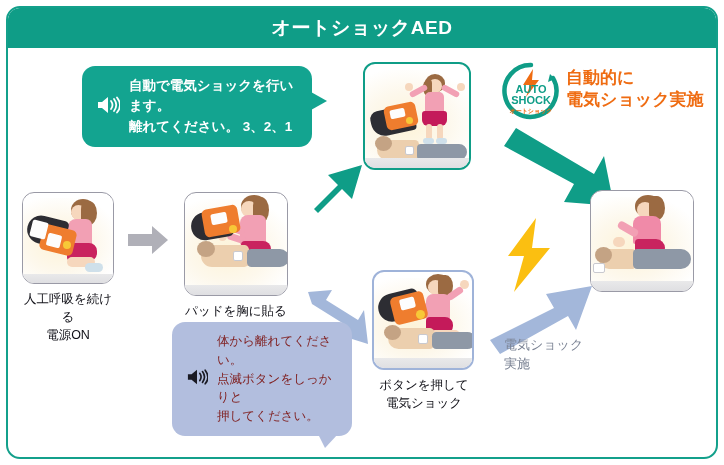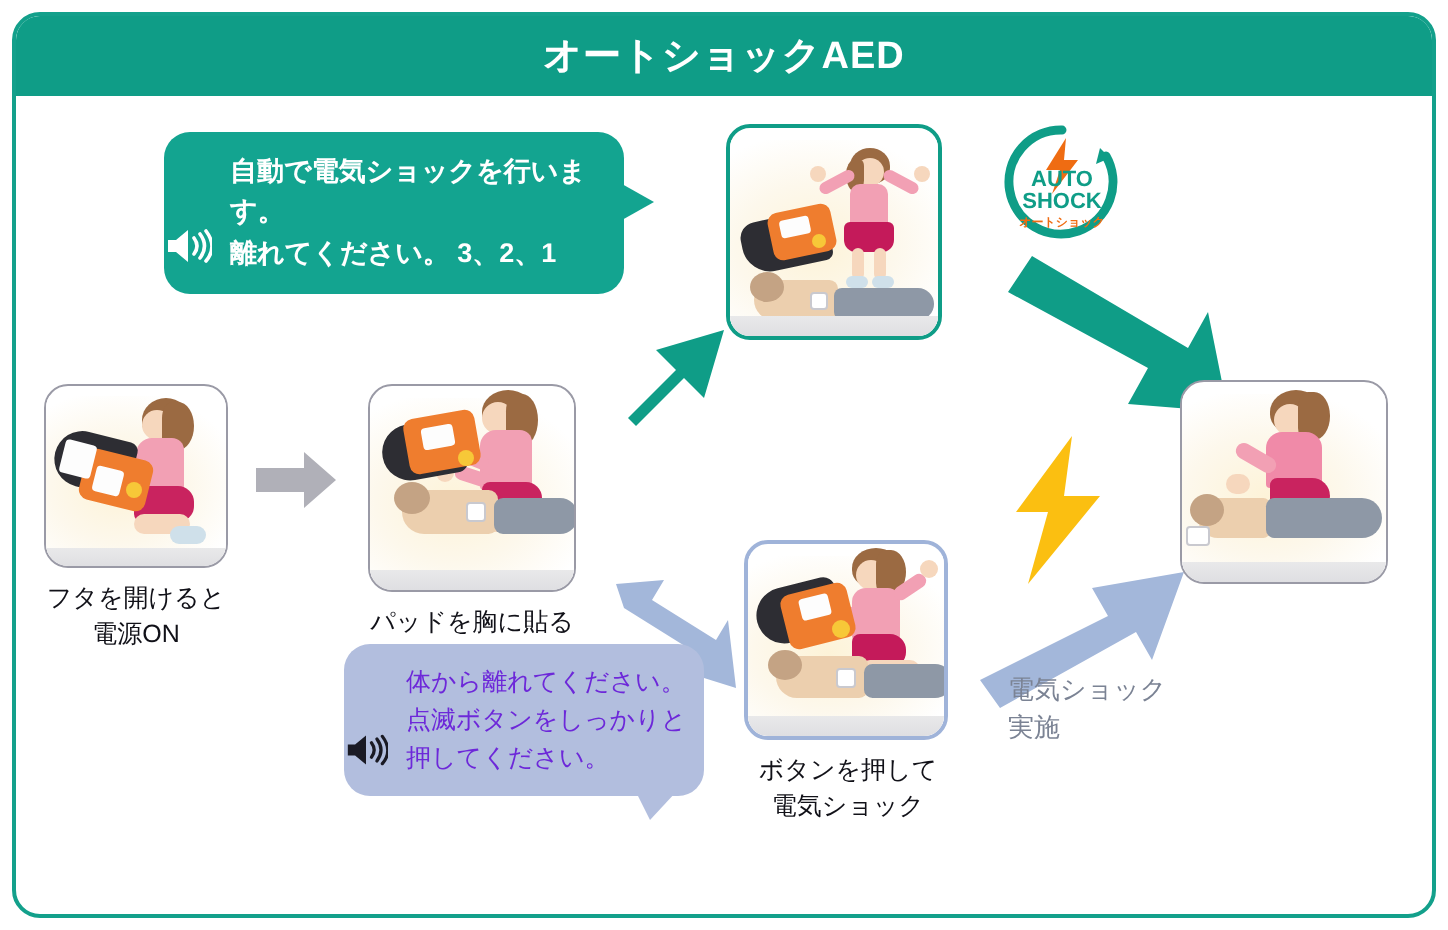--- a/index.html
+++ b/index.html
@@ -94,38 +94,38 @@
     color:#111118;
     white-space:pre-line;
     font-weight:500;
   }
   .caption.orange { color:#ef6c12; font-weight:bold; font-size:13.5px; }
   .caption.gray   { color:#7b8394; font-size:13px; text-align:left; font-weight:500; }
 
   
   .bubble {
     position:absolute;
-    display:flex; align-items:flex-end; gap:9px;
-    padding:10px 0;
+    display:flex; align-items:center; gap:9px;
+    padding:10px 14px;
     border-radius:13px;
   }
   .bubble .txt { white-space:pre-line; line-height:1.5; }
   #bubble-auto {
     background:#13a490; color:#ffffff;
     font-size:13.5px; font-weight:bold;
   }
   #bubble-auto .tail {
     position:absolute; right:-15px; top:26px;
     width:0;height:0;
     border-top:9px solid transparent;
     border-bottom:9px solid transparent;
     border-left:16px solid #13a490;
   }
   #bubble-manual {
-    background:#b2bede; color:#6d28d9;
+    background:#b2bede; color:#7f1d1d;
     font-size:12.5px; font-weight:500;
   }
   #bubble-manual .tail {
     position:absolute; right:14px; bottom:-12px;
     width:0;height:0;
     border-left:7px solid transparent;
     border-right:13px solid transparent;
     border-top:14px solid #b2bede;
   }
   .spk { flex:0 0 auto; }
@@ -207,20 +207,22 @@
     <div id="auto-shock-badge" style="left:492px; top:12px; width:62px; height:62px;text-decoration:underline;">
       <svg width="62" height="62" viewBox="0 0 62 62">
         <path d="M31 5 a26 26 0 1 0 22 13" stroke="#0f9d87" stroke-width="4.5" fill="none" stroke-linecap="round"></path>
         <path d="M50 14 l5 5 -7 3 z" fill="#0f9d87"></path>
         <path d="M33 9 L23 25 L30 25 L26 37 L39 20 L32 20 Z" fill="#ef6c12"></path>
         <text x="31" y="33" font-family="Liberation Sans, sans-serif" font-size="11" font-weight="bold" fill="#0f9d87" text-anchor="middle">AUTO</text>
         <text x="31" y="44" font-family="Liberation Sans, sans-serif" font-size="11" font-weight="bold" fill="#0f9d87" text-anchor="middle">SHOCK</text>
         <text x="31" y="53" font-family="Liberation Sans, sans-serif" font-size="6" font-weight="bold" fill="#ef6c12" text-anchor="middle">オートショック</text>
       </svg>
     </div>
+    <div id="auto-shock-text" style="left:558px; top:19px; width:150px;">自動的に
+電気ショック実施</div>
 
     <div class="arrow" style="left:494px; top:78px; width:116px; height:96px;">
       <svg width="116" height="96" viewBox="0 0 116 96">
         <path d="M2 20 L14 2 L92 48 L102 30 L112 80 L62 76 L72 58 Z" fill="#0f9d87"></path>
       </svg>
     </div>
 
     <div class="arrow" style="left:494px; top:168px; width:56px; height:78px;">
       <svg width="56" height="78" viewBox="0 0 56 78">
         <path d="M34 2 L6 40 L22 40 L12 76 L48 32 L30 32 Z" fill="#fbbf11"></path>
@@ -250,21 +252,21 @@
         <div class="sh shoe" style="left:62px; top:70px; width:18px; height:9px;"></div>
 
         <div class="sh aed-lid" style="left:4px; top:24px; width:40px; height:28px; border-radius:16px 5px 5px 16px; transform:rotate(14deg);"></div>
         <div class="sh aed-body" style="left:18px; top:34px; width:34px; height:26px; transform:rotate(14deg);"></div>
         <div class="sh aed-screen" style="left:8px; top:28px; width:16px; height:17px; transform:rotate(14deg);"></div>
         <div class="sh aed-screen" style="left:24px; top:41px; width:14px; height:13px; transform:rotate(14deg);"></div>
         <div class="sh aed-btn" style="left:40px; top:48px; width:8px; height:8px;"></div>
         <div class="sh floor" style="left:0; bottom:0; width:92px; height:9px;"></div>
       </div>
     </div>
-    <div class="caption" style="left:12px; top:242px; width:96px;">フタを開けると
+    <div class="caption" style="left:12px; top:242px; width:96px;">人工呼吸を続ける
 電源ON</div>
 
     <div class="arrow" style="left:118px; top:176px; width:44px; height:32px;">
       <svg width="44" height="32" viewBox="0 0 44 32">
         <path d="M2 10 L26 10 L26 2 L42 16 L26 30 L26 22 L2 22 Z" fill="#b0b0b8"></path>
       </svg>
     </div>
 
     <div class="panel gray" style="left:176px; top:144px; width:104px; height:104px;">
       <div class="scene">

